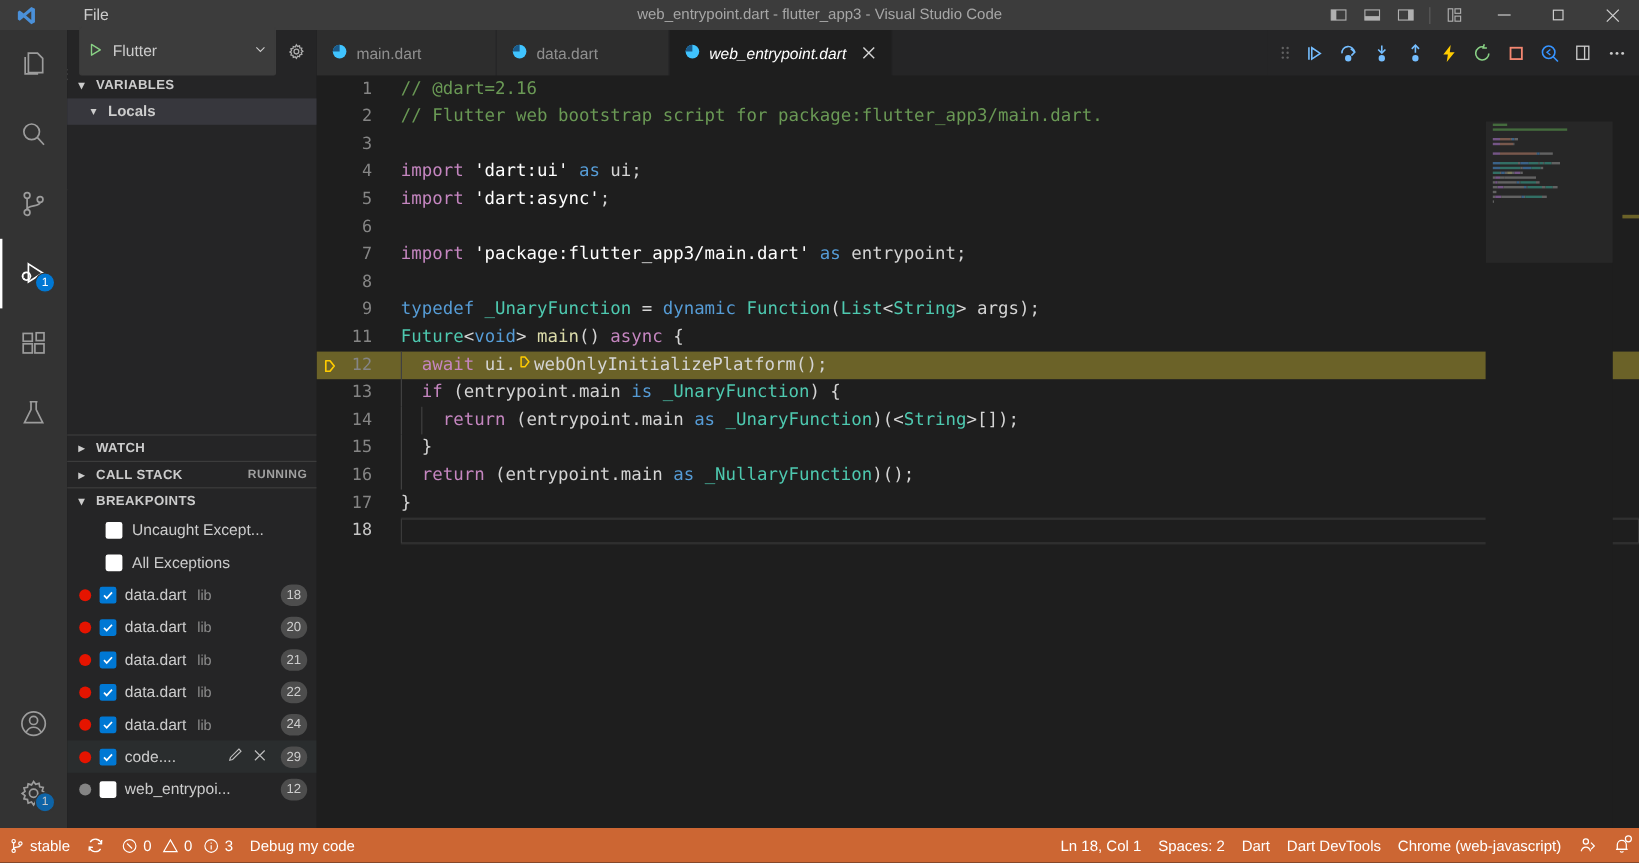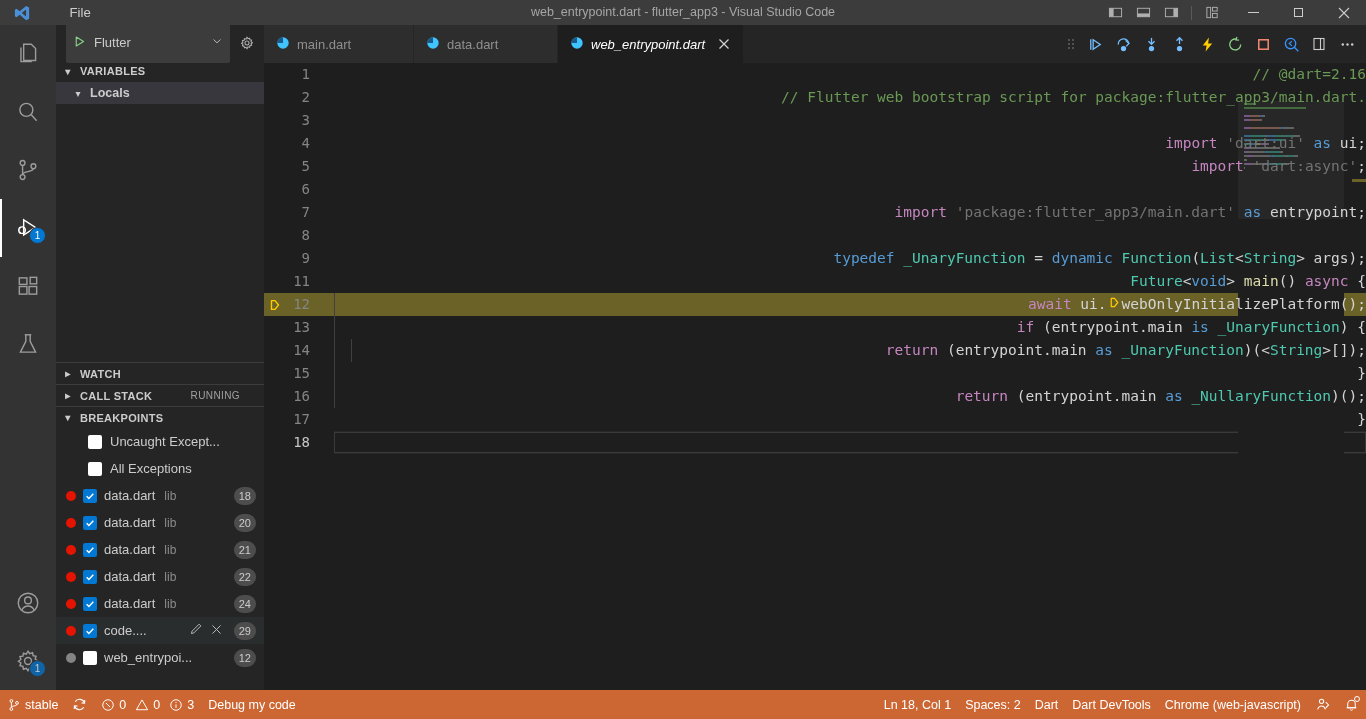--- a/index.html
+++ b/index.html
@@ -67,21 +67,21 @@
   }
   .launch-name{ flex:1; font-size:13px; color:#cccccc; }
   .gear-btn{ width:22px; height:22px; display:flex; align-items:center; justify-content:center; opacity:.85; }
 
   .section-head{
     height:22px; display:flex; align-items:center; gap:4px; padding-left:4px;
     font-size:11px; font-weight:bold; letter-spacing:.3px; color:#cccccc;
     border-top:1px solid #3c3c3c; user-select:none;
   }
   .section-head .twisty{ width:16px; text-align:center; font-size:10px; color:#cccccc; }
-  .section-head .tag{ margin-left:auto; margin-right:24px; font-size:10px; color:#a0a0a0; font-weight:normal; letter-spacing:.4px;}
+  .section-head .tag{ margin-left:auto; margin-right:8px; font-size:10px; color:#a0a0a0; font-weight:bold; letter-spacing:.4px;}
   .variables-body{ background:#252526; }
   .locals-row{
     height:22px; display:flex; align-items:center; gap:4px; padding-left:14px;
     font-size:12.5px; font-weight:bold; color:#cccccc; background:#37373d;
   }
   .locals-row .twisty{ width:16px; text-align:center; font-size:10px; font-weight:normal; }
 
   .bp-list{ overflow:hidden; }
   .bp-row{
     height:27px; display:flex; align-items:center; padding-left:10px; gap:7px;
@@ -134,37 +134,37 @@
     font-family:"DejaVu Sans Mono","Liberation Mono",monospace;
     font-size:14.5px; line-height:23px;
   }
   .cline{ height:23px; display:flex; align-items:center; position:relative; white-space:pre; }
   .gut-bp{ width:22px; flex:0 0 auto; display:flex; align-items:center; justify-content:center; }
   .lnum{
     width:48px; flex:0 0 auto; text-align:right; padding-right:24px;
     color:#858585; font-size:14px;
   }
   .cline.cur .lnum{ color:#c6c6c6; }
-  .ctext{ flex:1; padding-left:0; position:relative;text-align:right; }
+  .ctext{ flex:1; padding-left:0; position:relative; }
   .cline.exec{ background:#6b6228; }
   .cline.exec .ctext,
   .cline.exec .lnum{ position:relative; z-index:2; }
   .cline.cursorline .ctext{
     border-top:1px solid #282828; border-bottom:1px solid #282828;
     margin-right:0; height:23px;
   }
   .cline.cursorline .ctext:after{
     content:""; position:absolute; left:0; top:0; bottom:0; right:0;
     border:1px solid #3a3a3a; pointer-events:none;
   }
 
   
   .c-comment{ color:#6A9955; }
   .c-kw{ color:#569CD6; }      
-  .c-str{ color:#737373; }
+  .c-str{ color:#ffffff; }
   .c-type{ color:#4EC9B0; }
   .c-ctrl{ color:#C586C0; }    
   .c-fn{ color:#DCDCAA; }
   .c-plain{ color:#d4d4d4; }
 
   .indent-guide{
     position:absolute; top:0; bottom:0; width:1px; background:#404040;
   }
 
   

